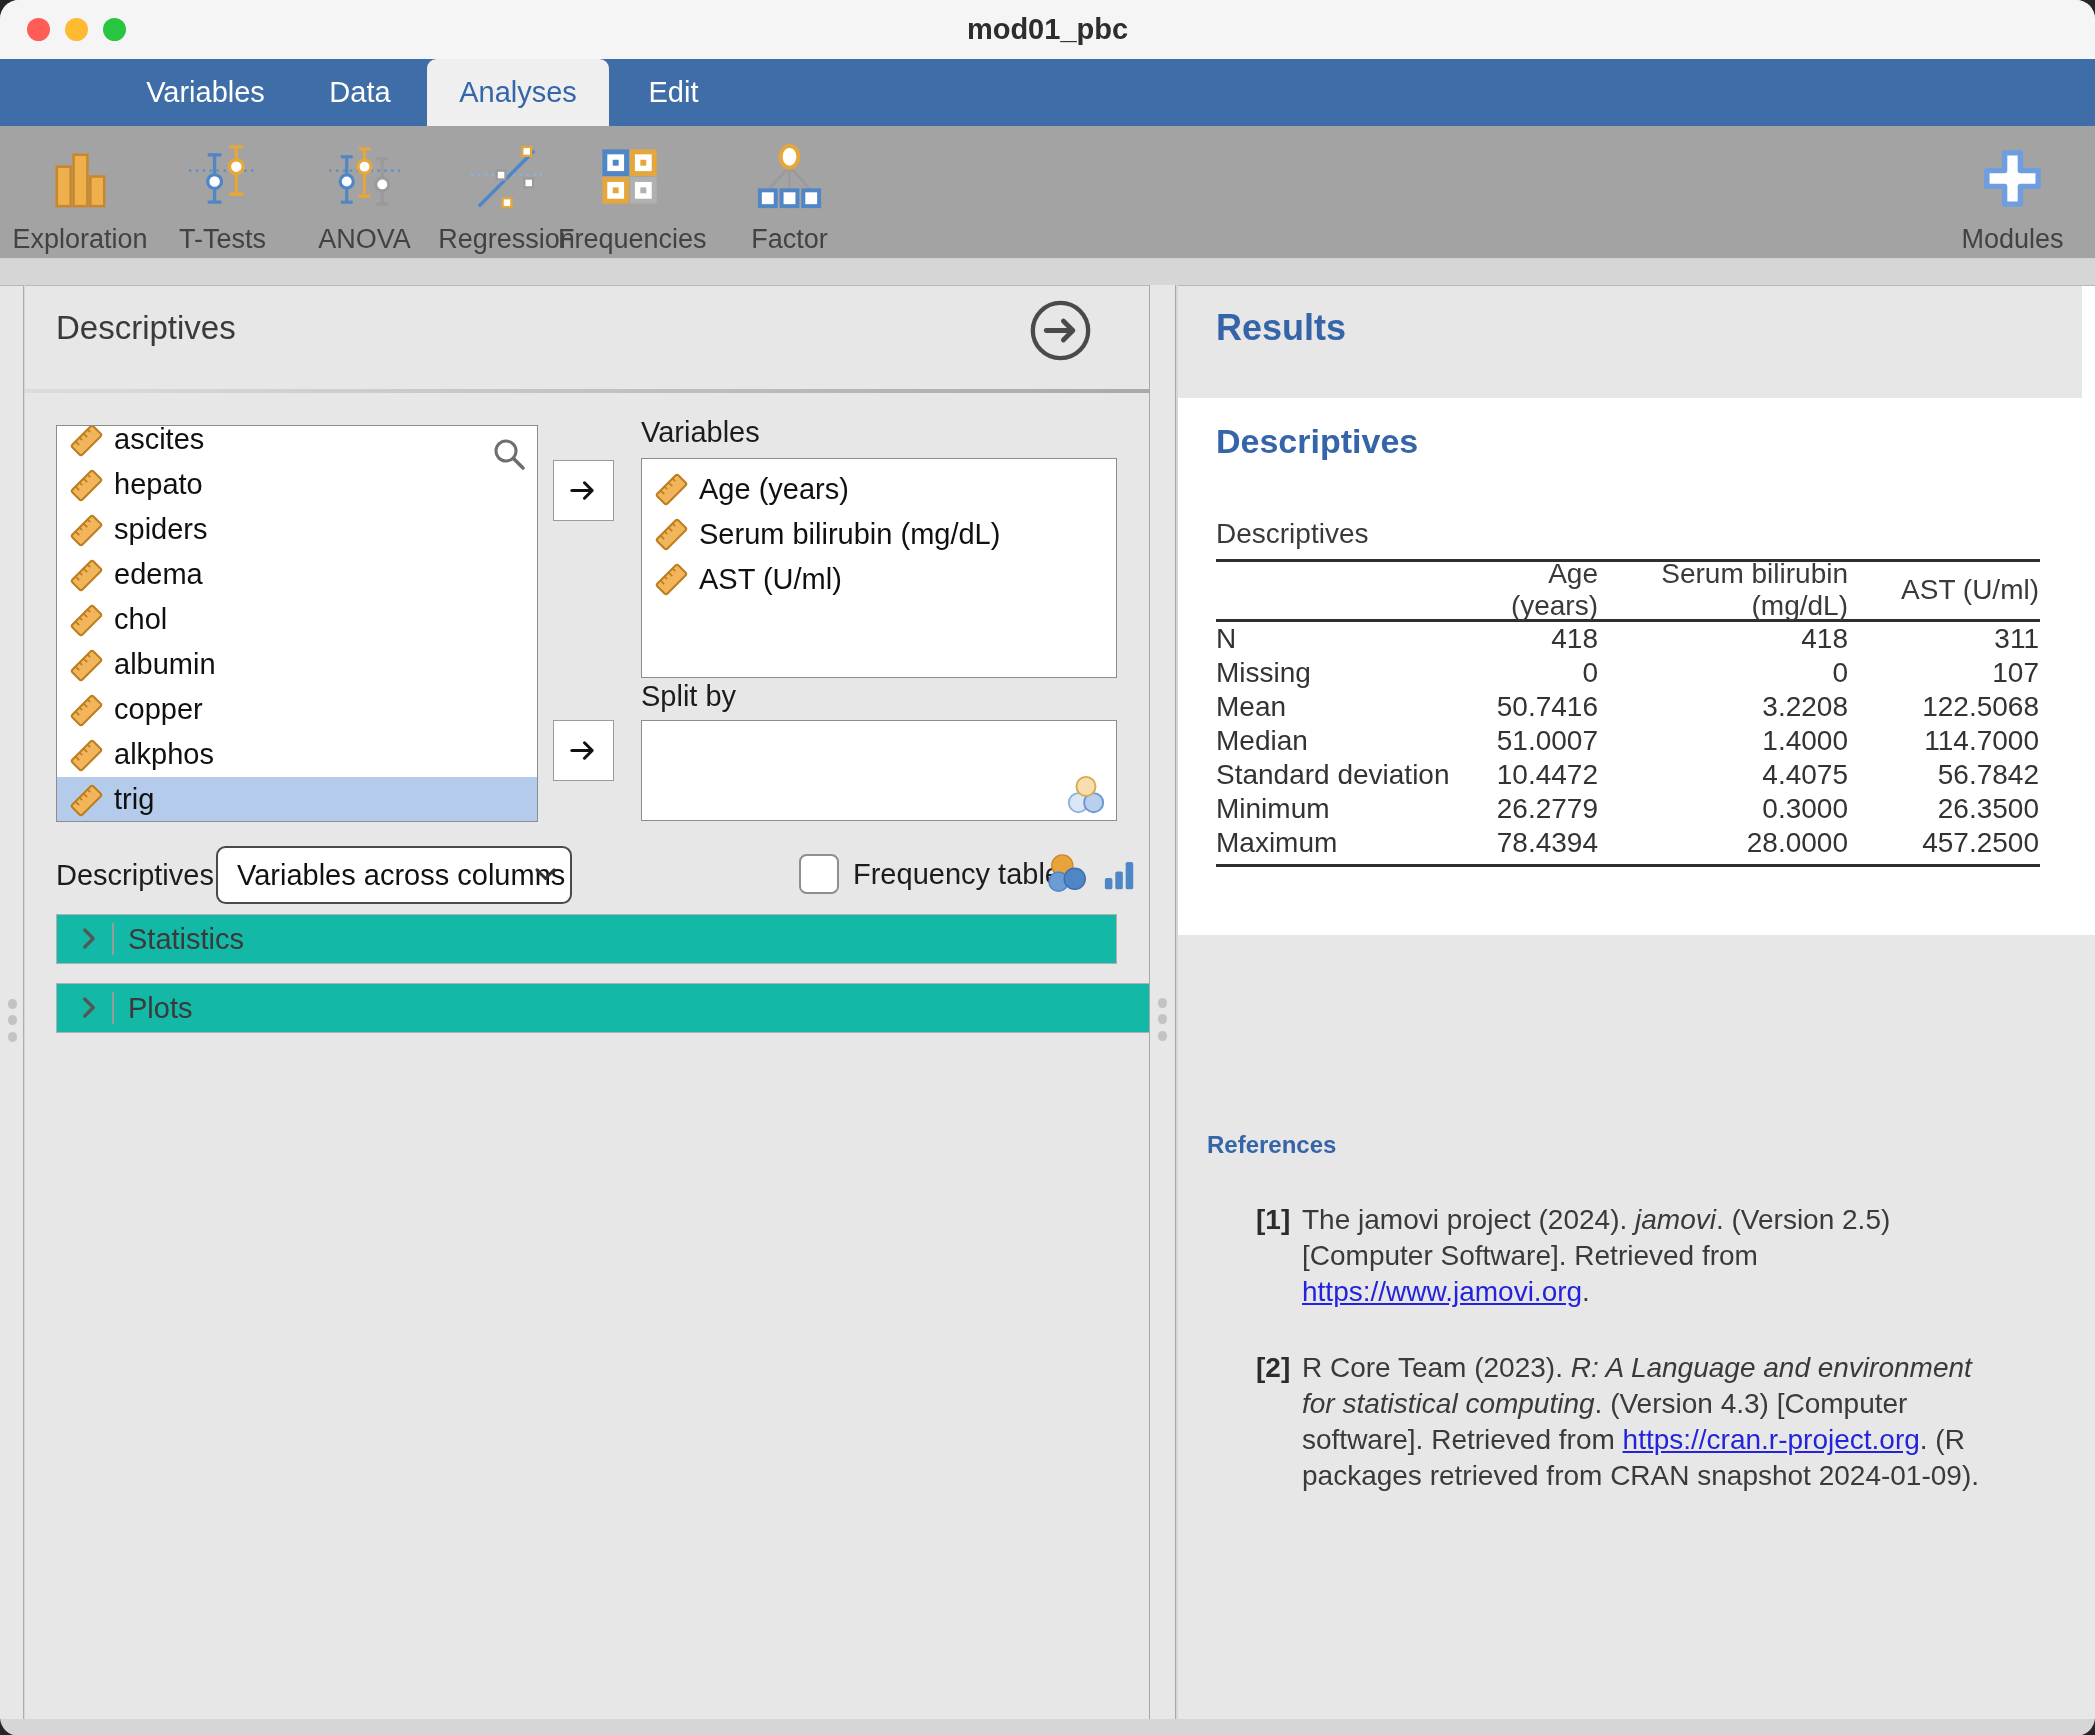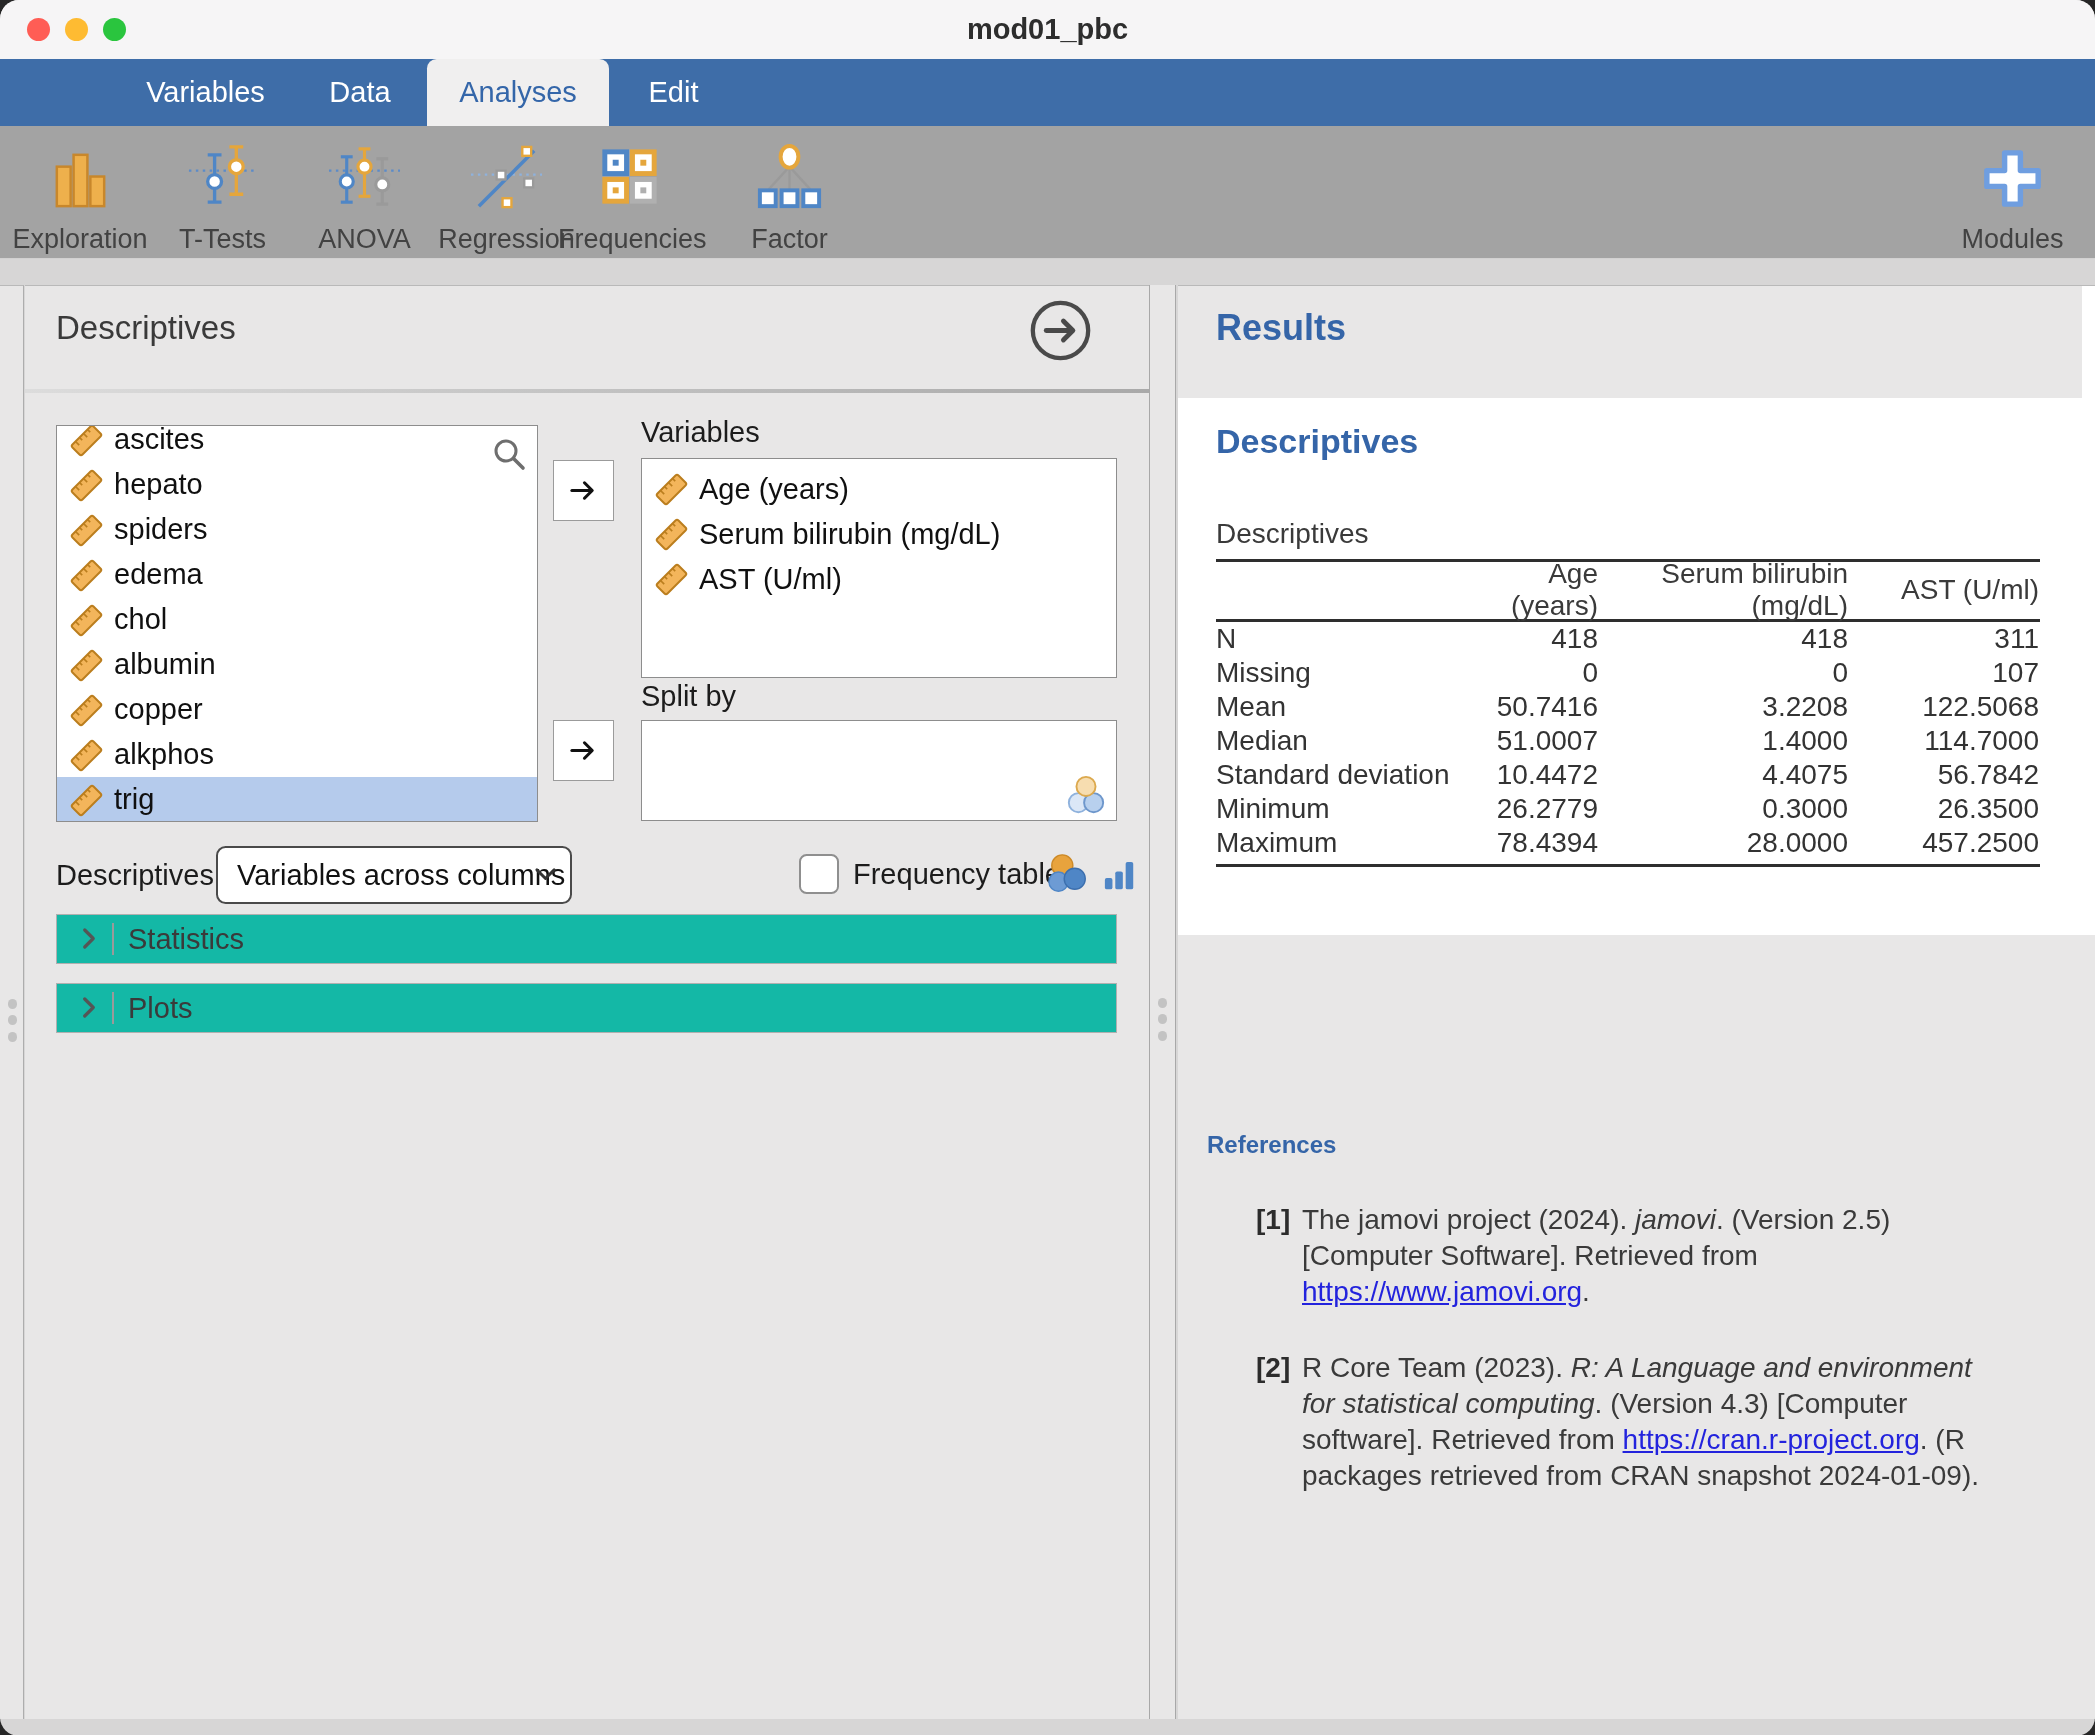--- a/index.html
+++ b/index.html
@@ -424,21 +424,21 @@
       <rect x="24" y="4" width="8" height="29" rx="2" fill="#4f86c6"></rect>
     </svg>
 
     <div class="collapse-bar" style="top:628px;">
       <svg class="chev" width="17" height="23" viewBox="0 0 18 24">
         <path d="M5 3 L14 12 L5 21" fill="none" stroke="#555" stroke-width="3.4" stroke-linecap="round" stroke-linejoin="round"></path>
       </svg>
       <div class="vdiv"></div>
       <div class="clabel">Statistics</div>
     </div>
-    <div class="collapse-bar" style="top:697px;">
+    <div class="collapse-bar" style="top:697px;padding-left:39px;">
       <svg class="chev" width="17" height="23" viewBox="0 0 18 24">
         <path d="M5 3 L14 12 L5 21" fill="none" stroke="#555" stroke-width="3.4" stroke-linecap="round" stroke-linejoin="round"></path>
       </svg>
       <div class="vdiv"></div>
       <div class="clabel">Plots</div>
     </div>
   </div>
 
   <div class="splitter">
     <div class="gripdot" style="left:7.6px;top:713px;"></div>

